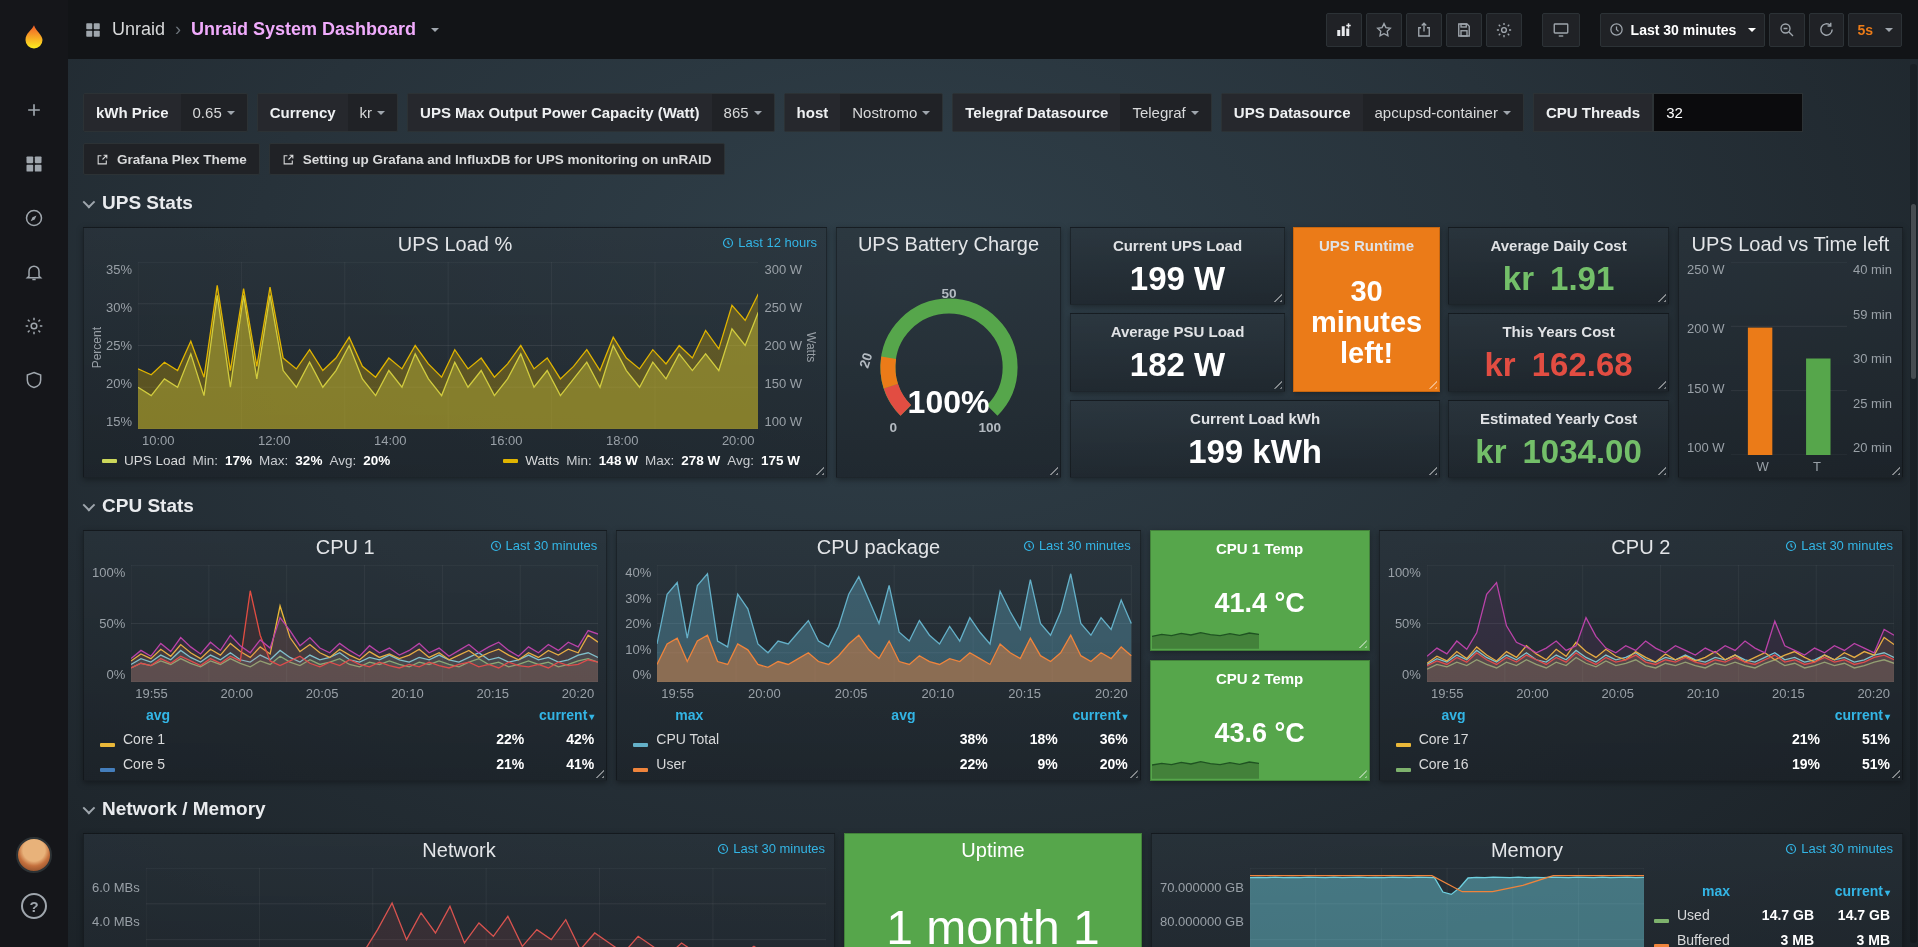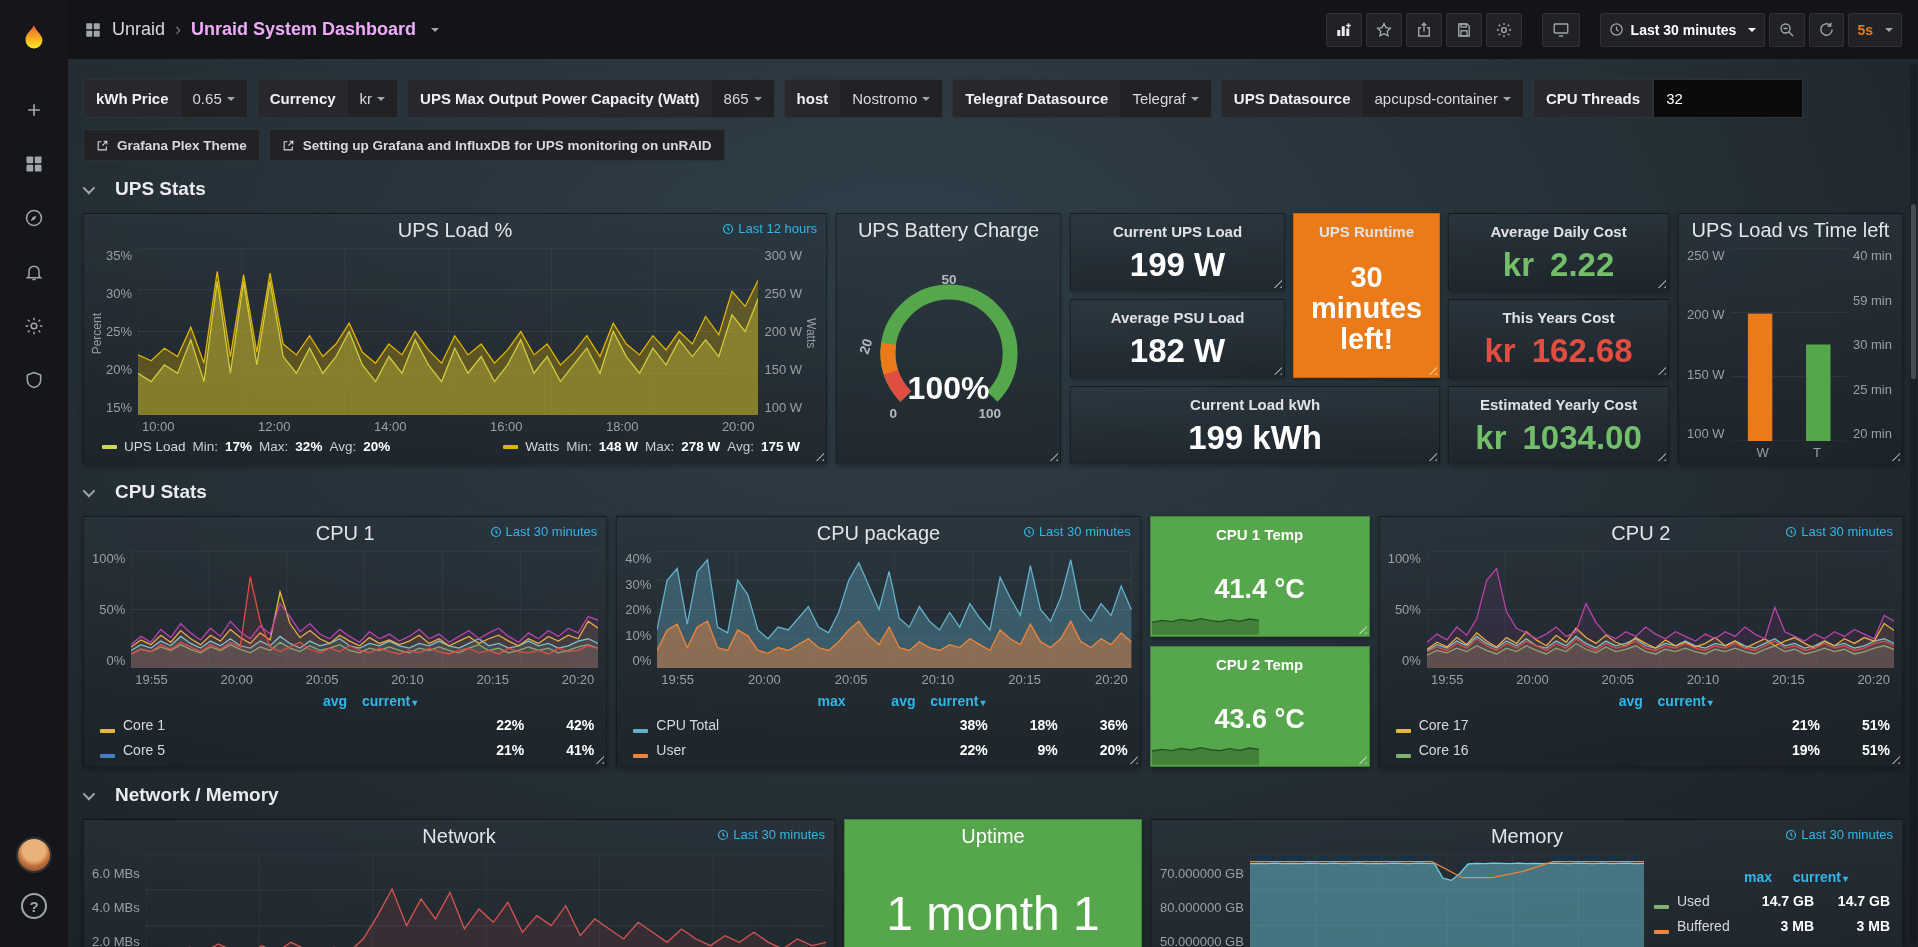--- a/index.html
+++ b/index.html
@@ -19,30 +19,30 @@
 .crumb-sep{color:#6d747b}
 .crumb-title{font-weight:700;color:#f0abfc;cursor:pointer}
 .tn-right{margin-left:auto;display:flex;align-items:center;gap:4px}
 .tn-btn{background:#202226;border:1px solid #2c3236;height:34px;min-width:34px;display:flex;align-items:center;justify-content:center;gap:7px;color:#9fa6ad;border-radius:2px;padding:0 8px;font-size:14px;cursor:pointer}
 .tn-btn.light{color:#e8eaed}
 .tn-btn.time{color:#fff;font-weight:700}
 .tn-btn .interval-label{color:#eb7b18;font-weight:700}
 .tn-gap{width:12px}
 .caret{display:inline-block;width:0;height:0;border-left:4px solid transparent;border-right:4px solid transparent;border-top:4px solid currentColor;margin-left:5px}
 
-.content{flex:1;min-height:0;overflow:hidden;padding:0 15px}
+.content{flex:1;min-height:0;overflow:hidden;padding:14px 15px}
 .var-row{display:flex;gap:9px;margin-top:20px;flex-wrap:nowrap}
 .var{display:flex;align-items:stretch;background:#202226;border:1px solid #2c3235;height:39px;border-radius:2px;cursor:pointer}
 .var-label{display:flex;align-items:center;padding:0 12px;font-weight:700;font-size:15px;color:#eef0f2;background:#26282d;white-space:nowrap}
 .var-value{display:flex;align-items:center;padding:0 12px;font-size:15px;color:#d8d9da;white-space:nowrap}
 .var-value .caret{color:#9fa6ad}
 .var-input{width:150px;background:#0b0b0d;border:1px solid #2c3235;color:#fff;font-size:15px;padding:0 12px;font-family:"Liberation Sans",sans-serif}
 .links-row{display:flex;gap:9px;margin-top:11px}
 .dash-link{display:flex;align-items:center;gap:8px;background:#202226;border:1px solid #2c3235;height:32px;padding:0 12px;border-radius:2px;font-size:13.5px;font-weight:700;color:#d8d9da;text-decoration:none;cursor:pointer}
-.section-header{display:flex;align-items:center;gap:23px;font-size:19px;font-weight:700;color:#e9ebee;margin-top:14px;height:28px;cursor:pointer}
+.section-header{display:flex;align-items:center;gap:10px;font-size:19px;font-weight:700;color:#e9ebee;margin-top:14px;height:28px;cursor:pointer}
 .chev{width:9px;height:9px;border-right:2px solid #9fa6ad;border-bottom:2px solid #9fa6ad;transform:rotate(45deg) translateY(-2px)}
 .row{display:flex;gap:9px;margin-top:10px}
 .row.ups-row,.row.cpu-row,.row.net-row{height:251px}
 
 .panel{position:relative;background:linear-gradient(180deg,rgba(42,52,60,.62),rgba(26,32,38,.66));border:1px solid rgba(0,0,0,.3);box-shadow:0 2px 6px rgba(0,0,0,.35);display:flex;flex-direction:column;min-width:0;overflow:hidden}
 .panel.flex1{flex:1}
 .w-gauge{width:225px;flex:none}
 .w-stats{width:599px;flex:none;display:grid;grid-template-columns:1.46fr 1fr 1.5fr;grid-template-rows:1fr 1fr 1fr;gap:8px;background:none;border:none;box-shadow:none;overflow:visible}
 .w-bars{width:225px;flex:none}
 .w-temps{width:220px;flex:none;display:flex;flex-direction:column;gap:9px}
@@ -59,21 +59,21 @@
 .xaxis.bars-x{justify-content:space-around}
 .yaxis{display:flex;flex-direction:column;font-size:13px;color:#99a0a7}
 .yaxis.even{justify-content:space-between;align-items:flex-end;padding:0 6px 22px 2px}
 .yaxis.even.rt{align-items:flex-start;padding:0 2px 22px 6px}
 .yaxis.fixed{align-items:flex-end;padding:2px 6px 0 2px}
 .yaxis.fixed span{height:34px;display:flex;align-items:center}
 .axis-title{writing-mode:vertical-rl;transform:rotate(180deg);font-size:12px;color:#99a0a7;align-self:center;margin-bottom:18px}
 .axis-title.rt{transform:none}
 
 .legend-table{padding:0 12px 4px 16px;font-size:14px;flex-shrink:0}
-.lt-head{display:flex;justify-content:center;color:#33b5e5;font-weight:700;height:22px;align-items:center}
+.lt-head{display:flex;justify-content:space-between;color:#33b5e5;font-weight:700;height:22px;align-items:center}
 .lt-head span{width:70px;text-align:right}
 .lt-head span:last-child::after{content:"▾";font-size:10px;margin-left:2px}
 .lt-row{display:flex;align-items:center;height:25px}
 .lt-name{flex:1;display:flex;align-items:flex-end;gap:8px;color:#d8d9da;cursor:pointer}
 .lt-val{width:70px;text-align:right;font-weight:700;color:#fff}
 .swatch{display:inline-block;width:15px;height:4px;border-radius:1px}
 .legend-side{width:250px;flex-shrink:0;padding:12px 4px 0 10px;font-size:14px}
 .legend-side .lt-val{width:76px}
 .legend-side .lt-head span{width:76px}
 .ups-legend{display:flex;justify-content:space-between;align-items:center;padding:2px 26px 9px 18px;font-size:13.5px;flex-shrink:0}
@@ -437,21 +437,21 @@
             </div>
           <div class="panel stat orange gcol-2 grow-12">
               <div class="stat-title">UPS Runtime</div>
               <div class="stat-value">30 minutes left!</div>
               <i class="resize"></i>
             </div>
           <div class="panel stat gcol-3">
               <div class="stat-title">Average Daily Cost</div>
               <div class="stat-value val-green">
                 <span class="stat-prefix">kr</span>
-                <span>2.22</span>
+                <span>1.91</span>
               </div>
               <i class="resize"></i>
             </div>
           <div class="panel stat gcol-1">
               <div class="stat-title">Average PSU Load</div>
               <div class="stat-value">182 W</div>
               <i class="resize"></i>
             </div>
           <div class="panel stat gcol-3">
               <div class="stat-title">This Years Cost</div>

